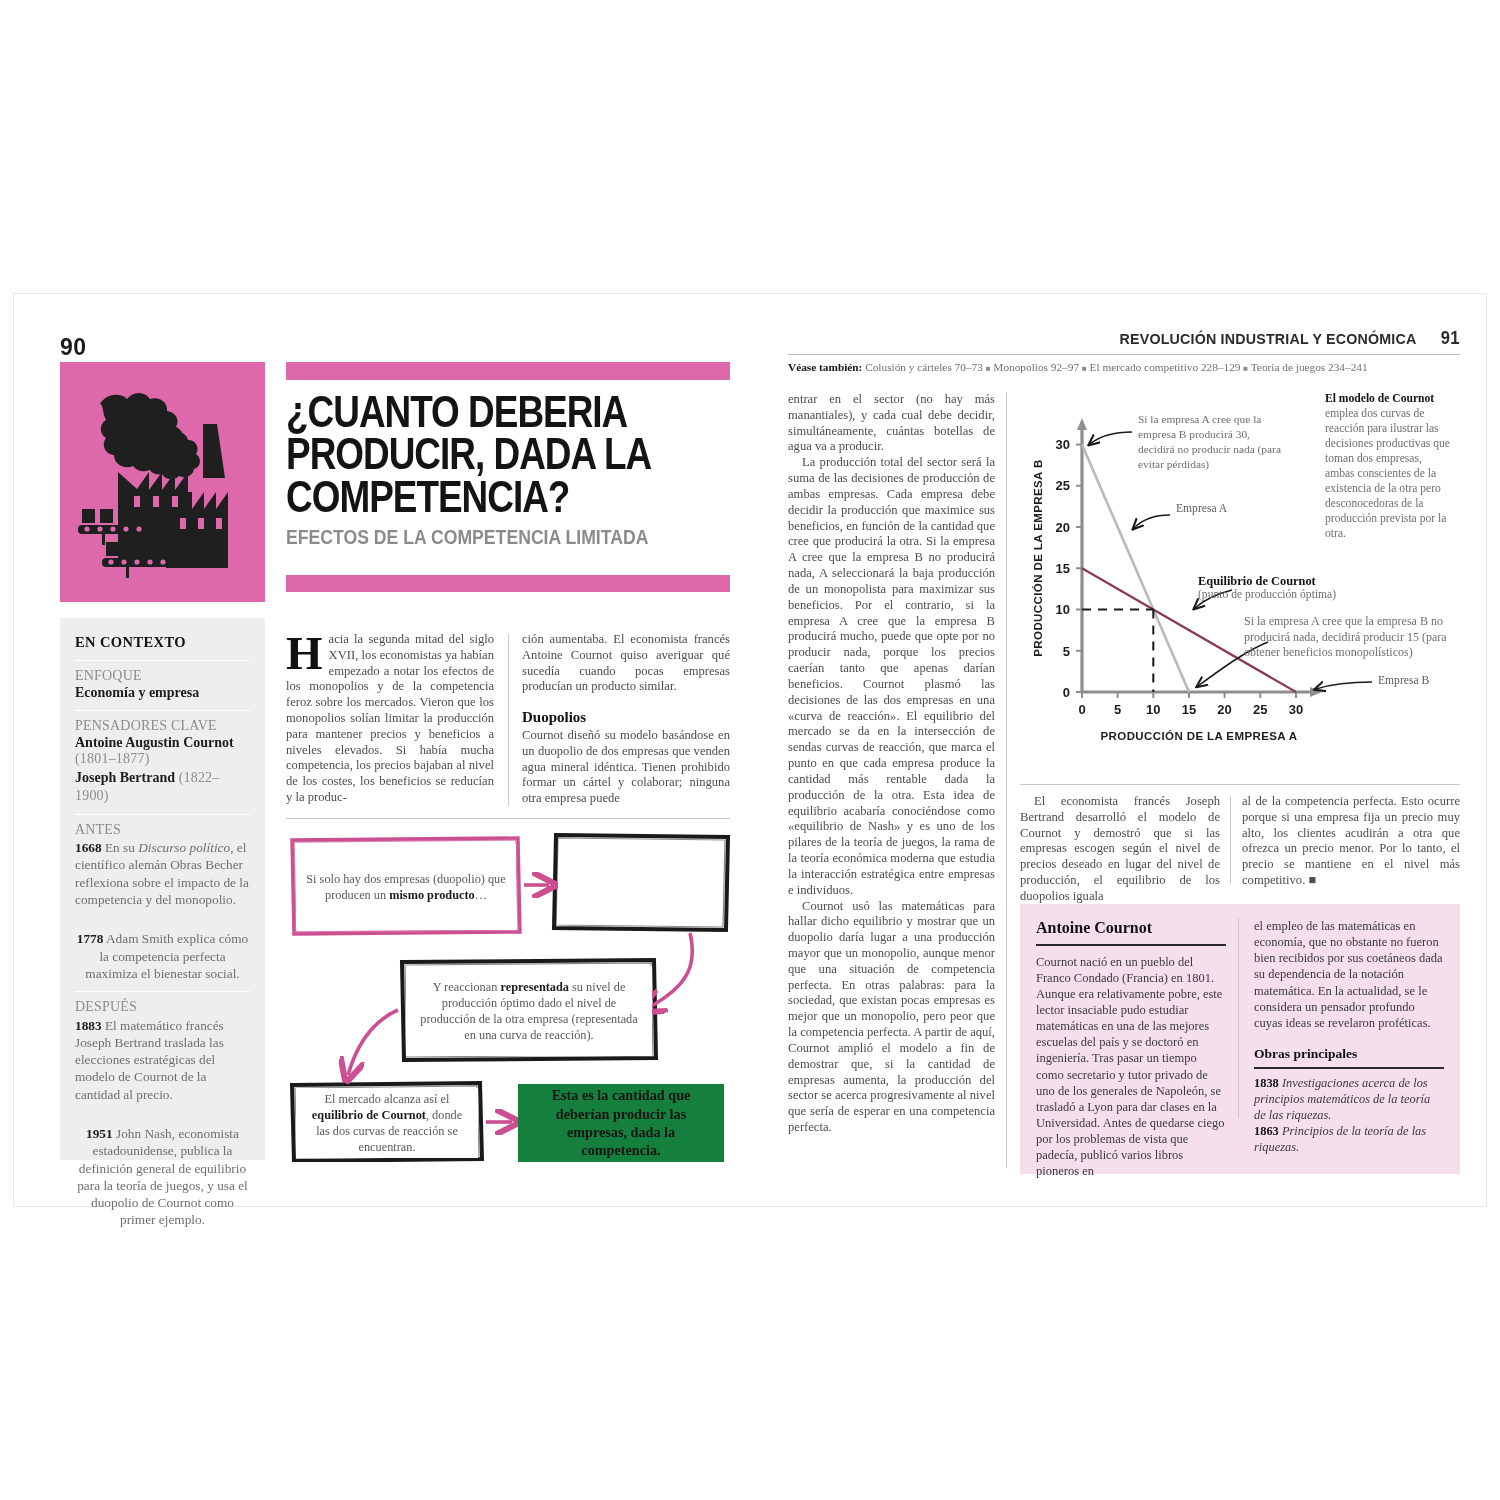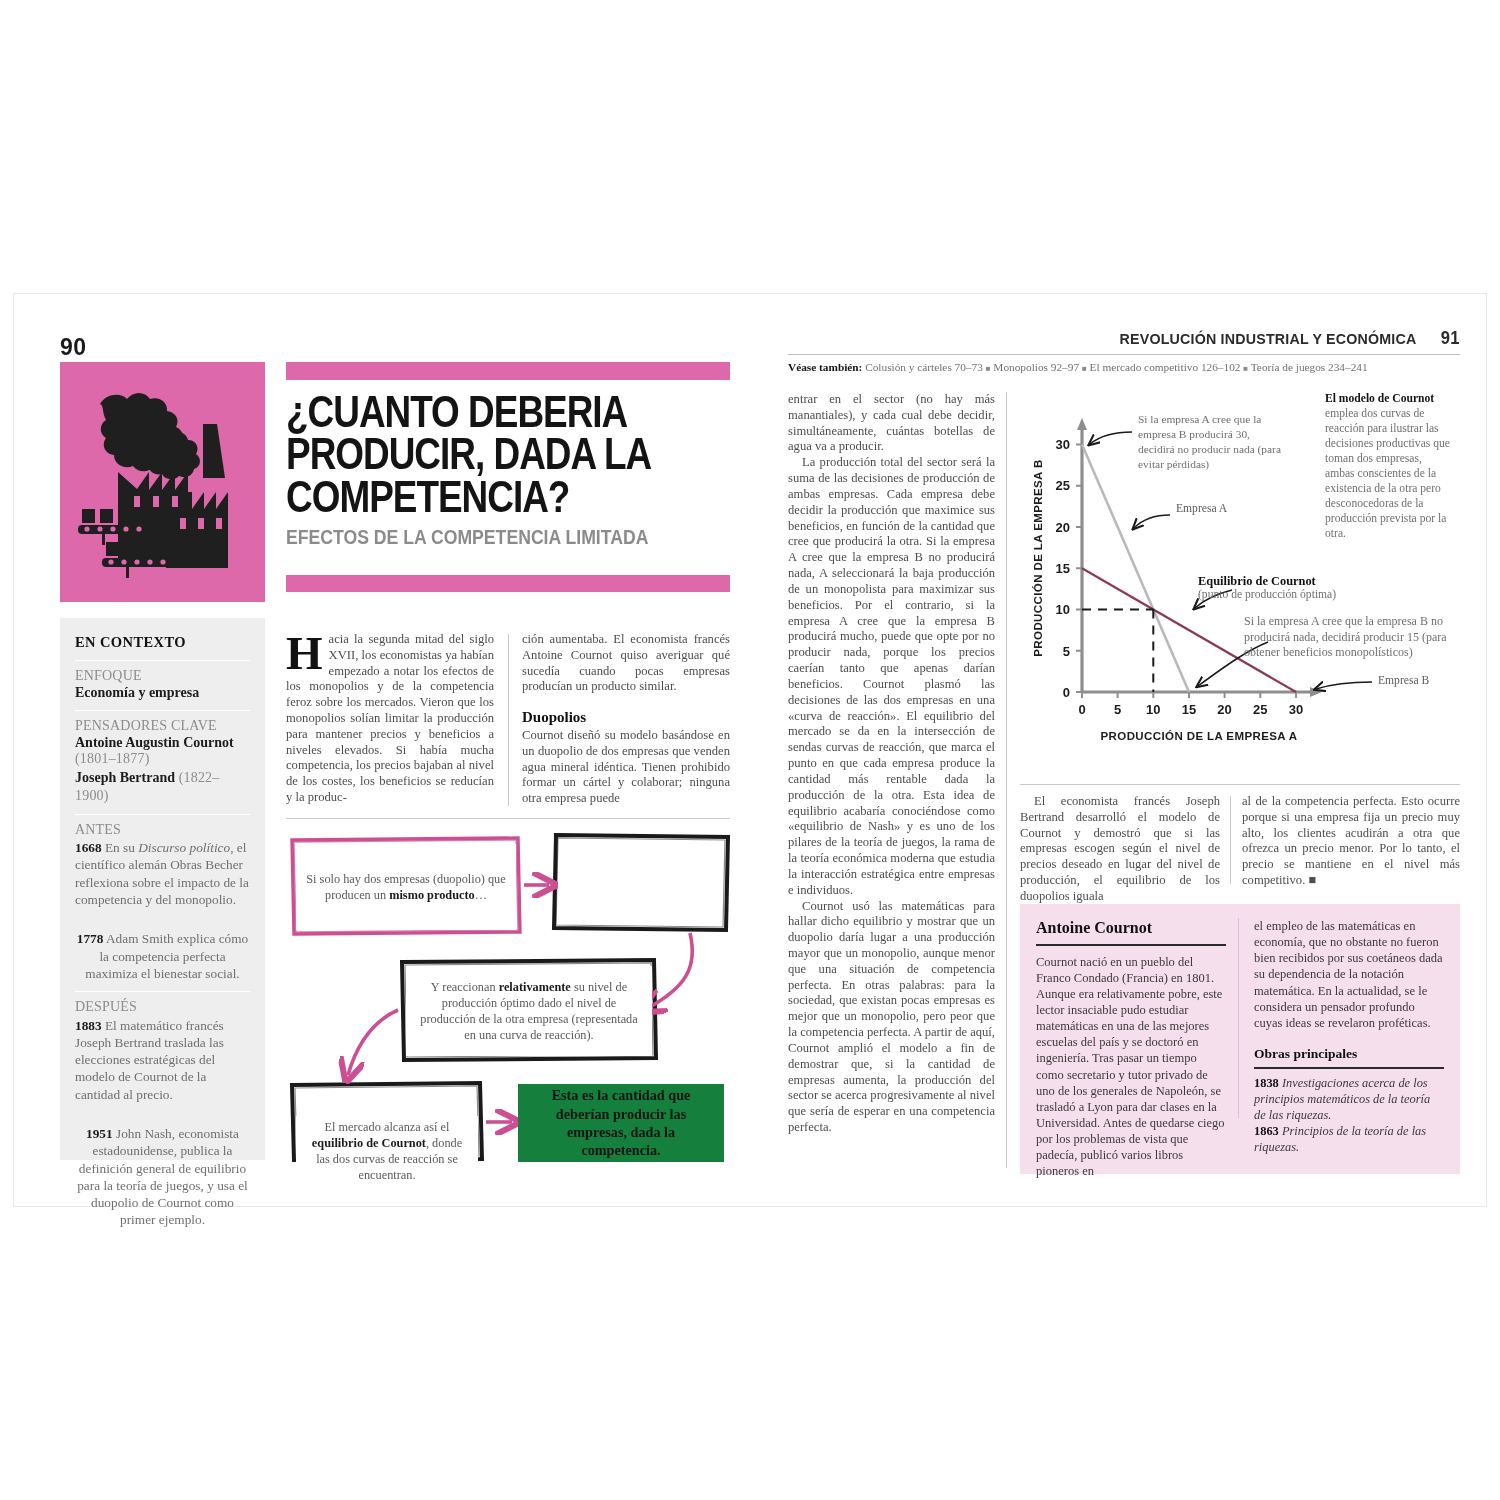--- a/index.html
+++ b/index.html
@@ -243,24 +243,24 @@
           </marker>
         </defs>
       </svg>
 
       <div class="fbox" style="left:10px;top:12px;width:220px;height:86px;">
         <div><span>Si solo hay dos empresas (duopolio) que producen un </span><b>mismo producto</b><span>…</span></div>
       </div>
 
 
       <div class="fbox" style="left:120px;top:134px;width:246px;height:90px;">
-        <div><span>Y reaccionan </span><b>relativamente</b><span> su nivel de producción óptimo dado el nivel de producción de la otra empresa (representada en una curva de reacción).</span></div>
-      </div>
-
-      <div class="fbox" style="left:10px;top:256px;width:182px;height:70px;margin-top:28px;">
+        <div><span>Y reaccionan </span><b>representada</b><span> su nivel de producción óptimo dado el nivel de producción de la otra empresa (representada en una curva de reacción).</span></div>
+      </div>
+
+      <div class="fbox" style="left:10px;top:256px;width:182px;height:70px;">
         <div><span>El mercado alcanza así el </span><b>equilibrio de Cournot</b><span>, donde las dos curvas de reacción se encuentran.</span></div>
       </div>
 
       <div class="fbox pink" style="left:232px;top:252px;width:206px;height:78px;">
         <div>Esta es la cantidad que deberían producir las empresas, dada la competencia.</div>
       </div>
     </div>
   </div>
 
   <div class="right-page">
@@ -272,21 +272,21 @@
     </div>
 
     <div class="head-rule"></div>
 
     <div class="see-also">
       <b>Véase también:</b>
       <span>Colusión y cárteles 70–73</span>
       <span class="sq">■</span>
       <span>Monopolios 92–97</span>
       <span class="sq">■</span>
-      <span>El mercado competitivo 126–102</span>
+      <span>El mercado competitivo 228–129</span>
       <span class="sq">■</span>
       <span>Teoría de juegos 234–241</span>
     </div>
 
     <div class="rcolA">
       <p>entrar en el sector (no hay más manantiales), y cada cual debe decidir, simultáneamente, cuántas botellas de agua va a producir.</p>
       <p>La producción total del sector será la suma de las decisiones de producción de ambas empresas. Cada empresa debe decidir la producción que maximice sus beneficios, en función de la cantidad que cree que producirá la otra. Si la empresa A cree que la empresa B no producirá nada, A seleccionará la baja producción de un monopolista para maximizar sus beneficios. Por el contrario, si la empresa A cree que la empresa B producirá mucho, puede que opte por no producir nada, porque los precios caerían tanto que apenas darían beneficios. Cournot plasmó las decisiones de las dos empresas en una «curva de reacción». El equilibrio del mercado se da en la intersección de sendas curvas de reacción, que marca el punto en que cada empresa produce la cantidad más rentable dada la producción de la otra. Esta idea de equilibrio acabaría conociéndose como «equilibrio de Nash» y es uno de los pilares de la teoría de juegos, la rama de la teoría económica moderna que estudia la interacción estratégica entre empresas e individuos.</p>
       <p>Cournot usó las matemáticas para hallar dicho equilibrio y mostrar que un duopolio daría lugar a una producción mayor que un monopolio, aunque menor que una situación de competencia perfecta. En otras palabras: para la sociedad, que existan pocas empresas es mejor que un monopolio, pero peor que la competencia perfecta. A partir de aquí, Cournot amplió el modelo a fin de demostrar que, si la cantidad de empresas aumenta, la producción del sector se acerca progresivamente al nivel que sería de esperar en una competencia perfecta.</p>
     </div>
     <div class="rvrule"></div>

